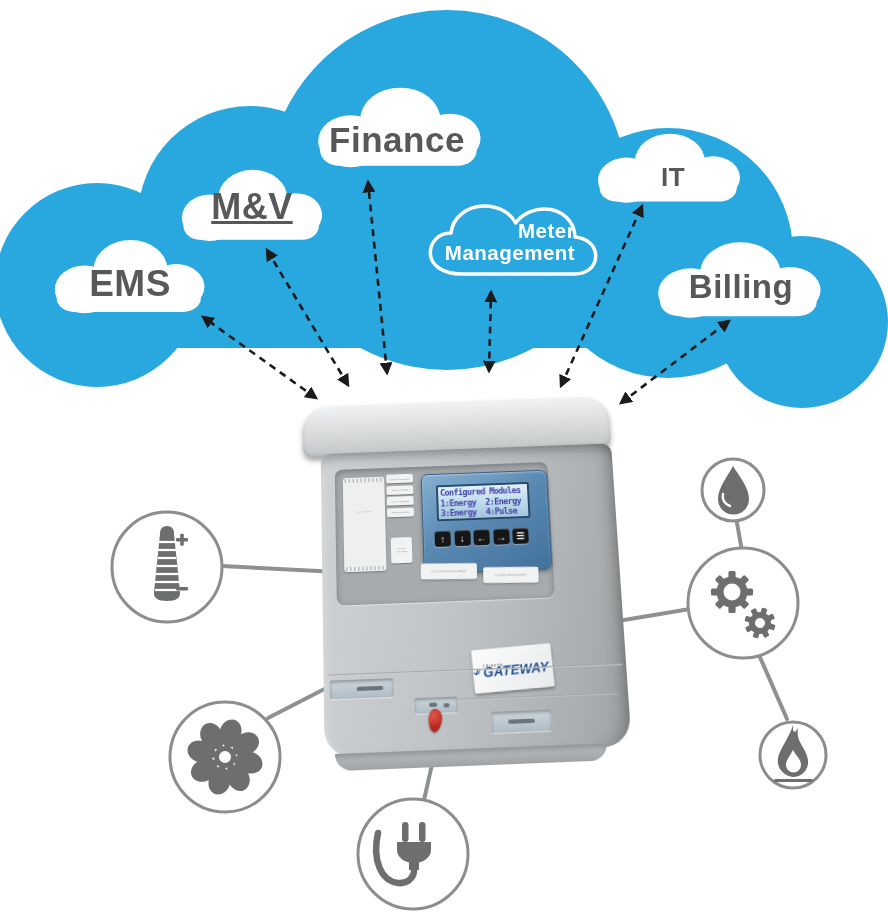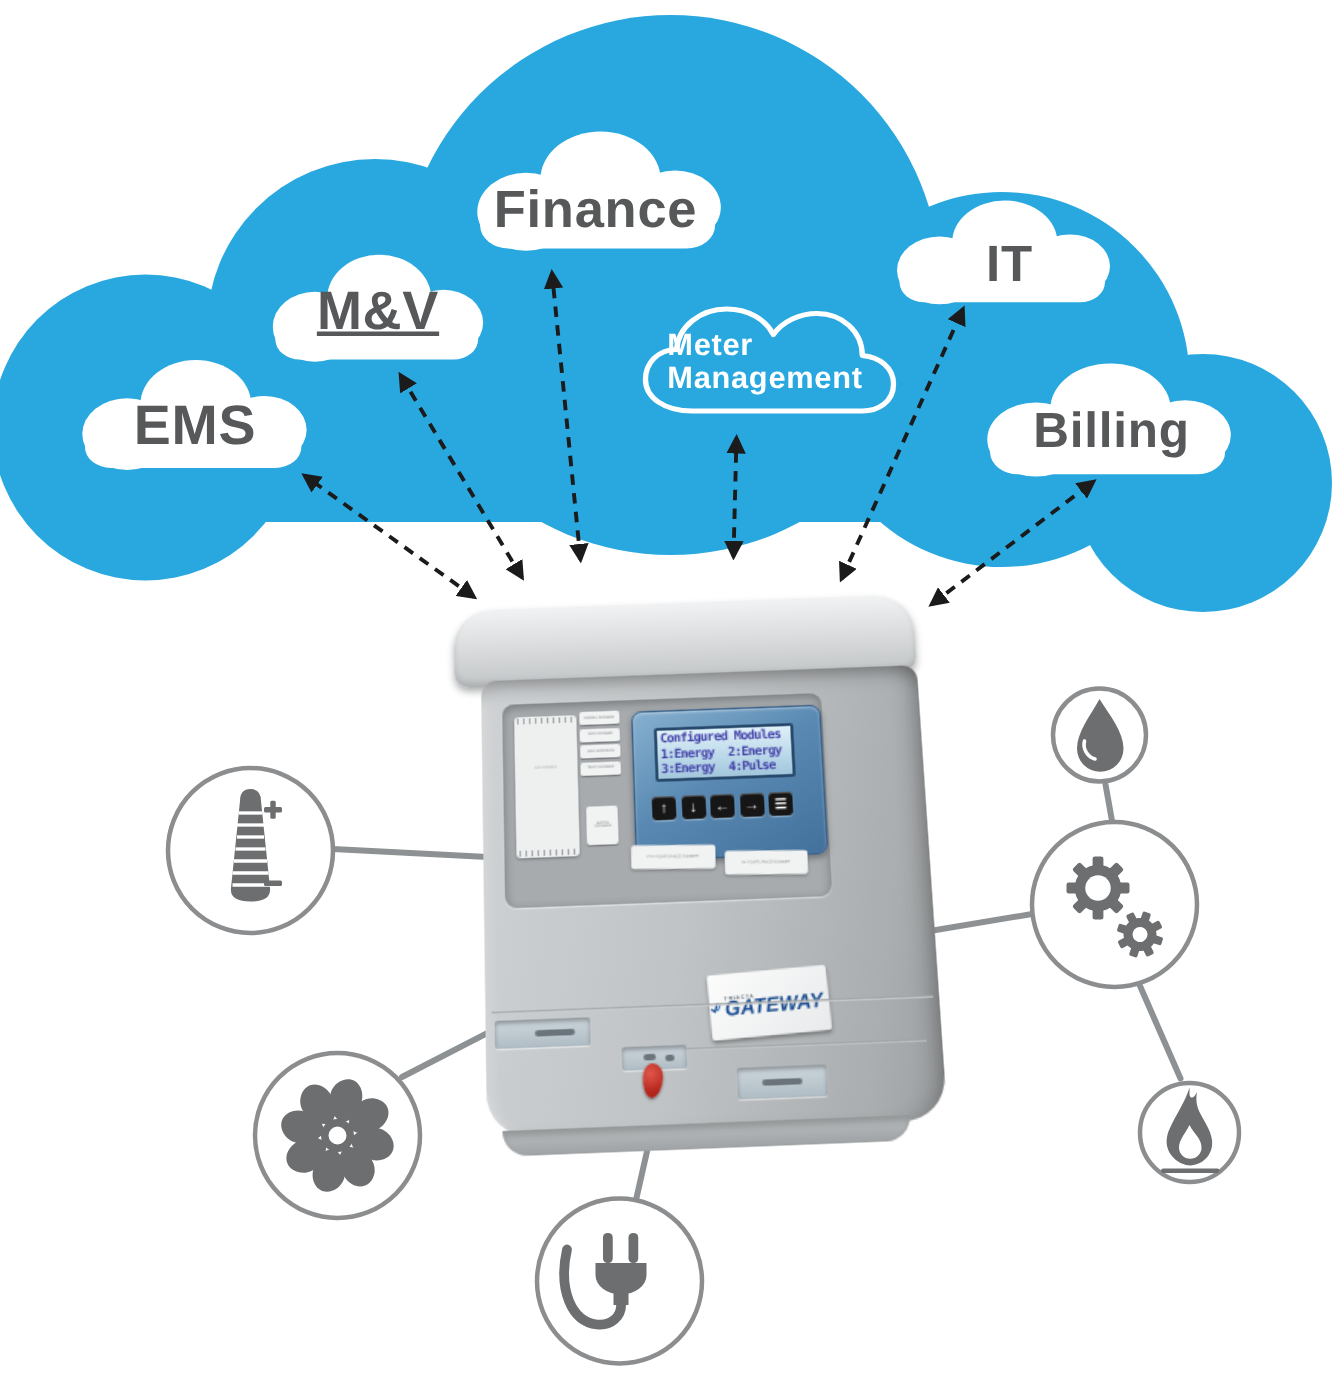--- a/index.html
+++ b/index.html
@@ -5,23 +5,23 @@
   html,body{margin:0;padding:0;background:#fff;}
   .stage{position:relative;width:888px;height:920px;overflow:hidden;
          font-family:"Liberation Sans",sans-serif;background:#fff;}
   .stage svg.scene{position:absolute;left:0;top:0;}
   
   .cloud-label{position:absolute;transform:translate(-50%,-50%);
     color:var(--cloud-text);font-weight:bold;white-space:nowrap;letter-spacing:.5px;}
   .cl-ems{left:130px;top:284px;font-size:37px;}
   .cl-mv{left:252px;top:207px;font-size:36px;text-decoration:underline;}
   .cl-finance{left:397px;top:140px;font-size:35px;}
-  .cl-it{left:673px;top:177px;font-size:34px;}
+  .cl-it{left:673px;top:177px;font-size:26px;}
   .cl-billing{left:741px;top:287px;font-size:33px;text-align:right;}
-  .cl-meter{left:510px;top:242px;color:#fff;font-size:20.5px;line-height:1.08;text-align:left;}
+  .cl-meter{left:510px;top:242px;color:#fff;font-size:20.5px;line-height:1.08;text-align:right;}
   
   .device{position:absolute;left:298px;top:388px;width:326px;height:378px;
     transform:perspective(850px) rotateX(9deg) rotateZ(-2.2deg);transform-origin:50% 42%;}
   .lid{position:absolute;left:6px;top:8px;width:314px;height:54px;
     border-radius:26px 26px 10px 10px;
     background:linear-gradient(180deg,#f1f2f3 0%,#dcdedf 45%,#c2c5c7 100%);
     box-shadow:0 3px 5px rgba(50,54,57,.4), inset 0 -3px 4px rgba(0,0,0,.12);}
   .bodyx{position:absolute;left:24px;top:58px;width:296px;height:302px;
     border-radius:10px 10px 28px 28px;
     background:linear-gradient(100deg,#cfd2d4 0%,#c1c4c6 45%,#abaeb0 85%,#9da0a2 100%);

